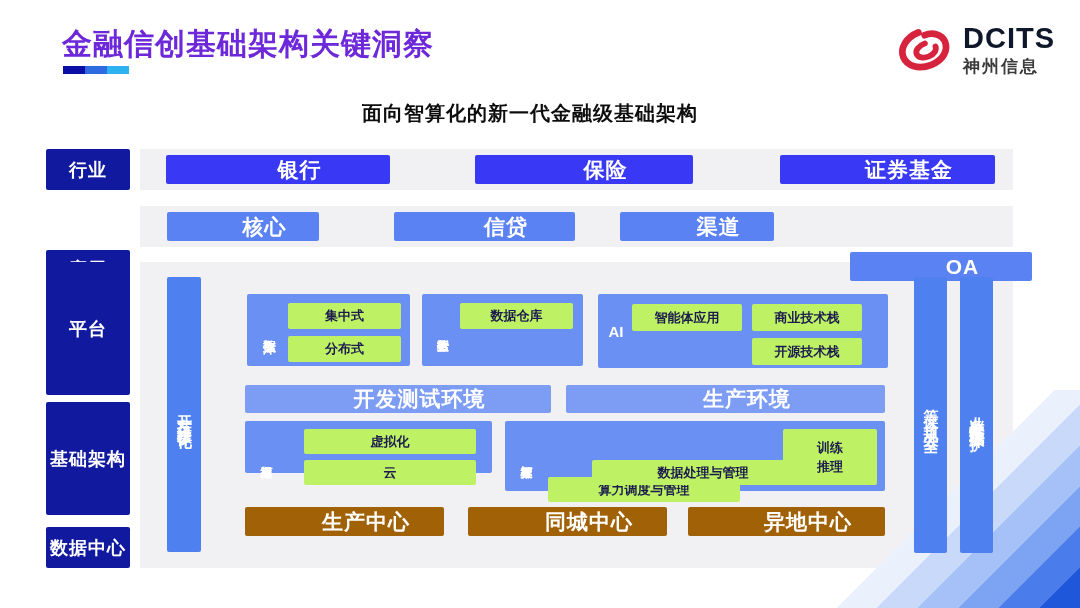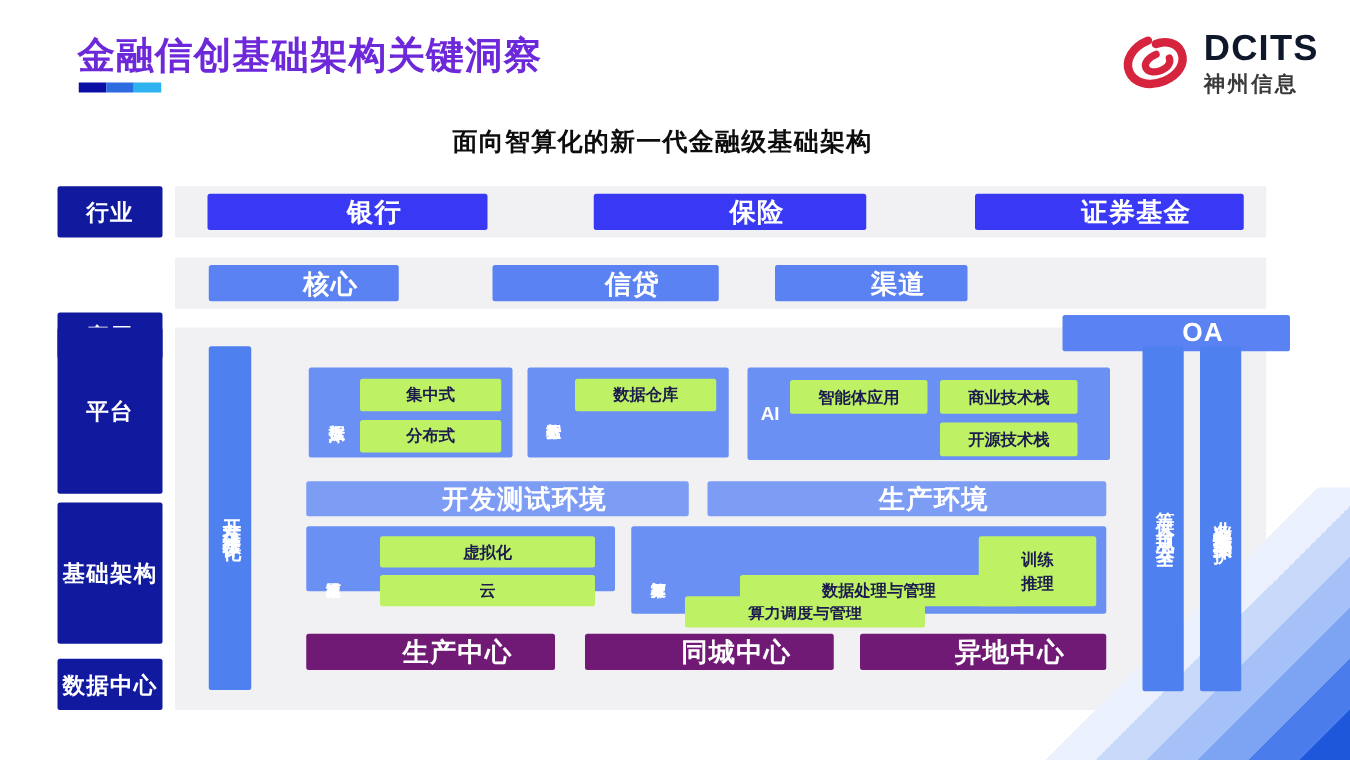--- a/index.html
+++ b/index.html
@@ -17,21 +17,21 @@
   .logo-company{font-size:17px;font-weight:bold;color:#3A3A3A;letter-spacing:2px;margin-top:2px;}
   .subtitle{font-size:20px;font-weight:bold;color:#0D0D0D;text-align:center;letter-spacing:1px;}
   .gray{background:#F1F1F4;z-index:1;}
   .sidelabel{background:#111A9E;color:#fff;font-size:18px;font-weight:bold;
              display:flex;align-items:center;justify-content:center;border-radius:2px;z-index:2;letter-spacing:1px;}
   .btn{display:flex;align-items:center;justify-content:center;color:#fff;
        font-size:21px;font-weight:bold;border-radius:2px;z-index:2;letter-spacing:1px;padding-left:43px;}
   .b-industry{background:#3939F5;}
   .b-app{background:#5B82F2;}
   .b-env{background:#7D9CF4;}
-  .b-center{background:#701a75;}
+  .b-center{background:#a16207;}
   .vbar{background:#4F80F0;color:#fff;font-weight:bold;display:flex;align-items:center;
         justify-content:center;border-radius:2px;z-index:6;}
   .vtext{writing-mode:vertical-rl;text-orientation:upright;}
   .group{background:#6B90F3;border-radius:2px;z-index:2;}
   .group-label{position:absolute;color:#fff;font-weight:bold;display:flex;align-items:center;justify-content:center;}
   .inner{position:absolute;background:#bef264;color:#1B1B4E;font-size:13px;font-weight:bold;
          display:flex;align-items:center;justify-content:center;border-radius:2px;}
   .deco{z-index:5;pointer-events:none;
         background:linear-gradient(135deg,
           rgba(255,255,255,0) 0%, rgba(255,255,255,0) 52%,

